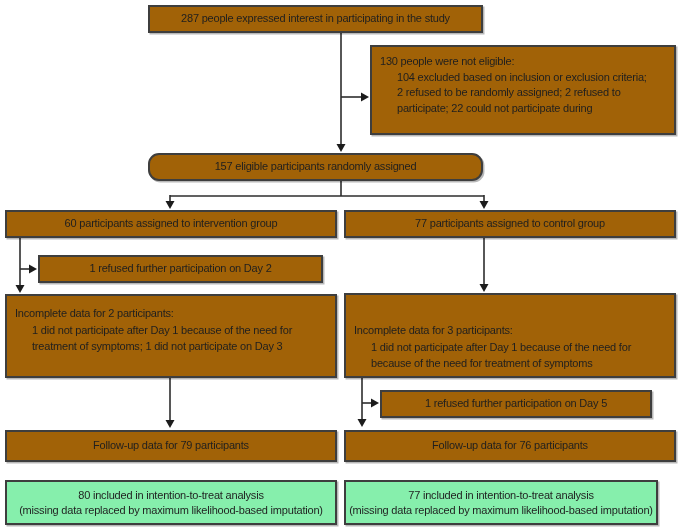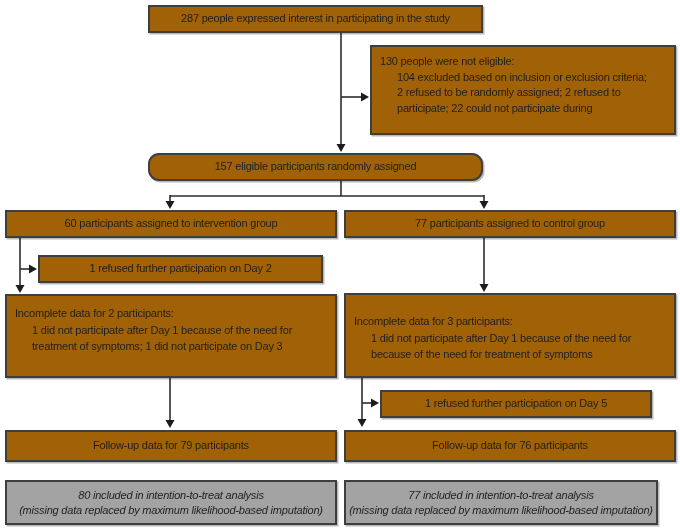--- a/index.html
+++ b/index.html
@@ -14,21 +14,21 @@
   .box{
     position:absolute;
     box-sizing:border-box;
     border:2px solid #3e3e3e;
     box-shadow:1.5px 1.5px 0 rgba(0,0,0,0.28);
     font-size:11px;
     letter-spacing:-0.2px;
     line-height:15.5px;
   }
   .green{background:#a16207;}
-  .orange{background:#a3a3a3;font-style:italic;}
+  .orange{background:#86efac;}
   .center{
     display:flex;align-items:center;justify-content:center;
     text-align:center;
   }
   .center2{
     display:flex;flex-direction:column;align-items:center;justify-content:center;
     text-align:center;
   }
   .leftalign{padding:7px 6px 0 8px;text-align:left;}
   .hang{padding-left:17px;white-space:nowrap;}
@@ -120,21 +120,21 @@
   <div class="box green center" style="left:38px;top:255px;width:285px;height:28px;">
     <span>1 refused further participation on Day 2</span>
   </div>
 
   <div class="box green leftalign" style="left:5px;top:294px;width:332px;height:84px;line-height:16.5px;padding-top:9px;">
     <div class="title-line">Incomplete data for 2 participants:</div>
     <div class="hang">1 did not participate after Day 1 because of the need for</div>
     <div class="hang">treatment of symptoms; 1 did not participate on Day 3</div>
   </div>
 
-  <div class="box green leftalign" style="left:344px;top:293px;width:332px;height:85px;line-height:16.5px;padding-top:18px;">
+  <div class="box green leftalign" style="left:344px;top:293px;width:332px;height:85px;line-height:16.5px;padding-top:27px;">
     <div class="title-line">Incomplete data for 3 participants:</div>
     <div class="hang">1 did not participate after Day 1 because of the need for</div>
     <div class="hang">because of the need for treatment of symptoms</div>
   </div>
 
   <div class="box green center" style="left:380px;top:390px;width:272px;height:28px;">
     <span>1 refused further participation on Day 5</span>
   </div>
 
   <div class="box green center" style="left:5px;top:430px;width:332px;height:32px;">

